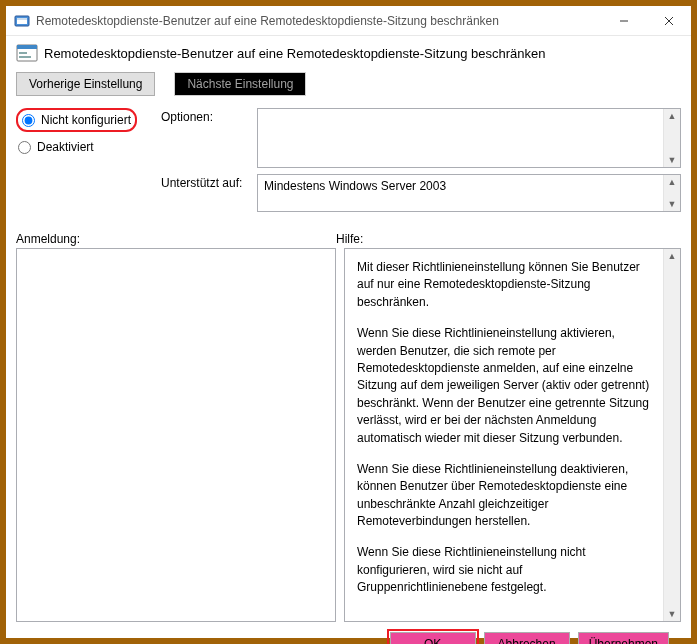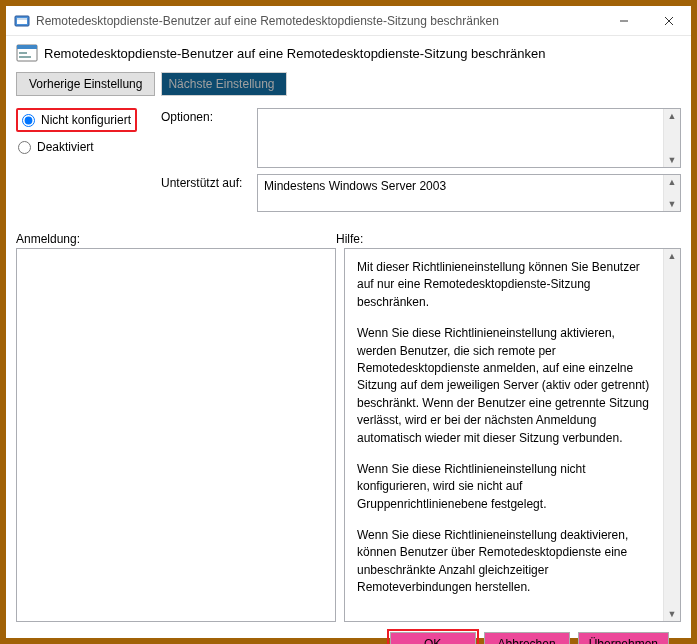--- a/index.html
+++ b/index.html
@@ -37,31 +37,31 @@
   }
 
   .content {
     flex: 1; padding: 6px 10px 0 10px;
     display:flex; flex-direction:column;
   }
   .heading-row { display:flex; align-items:center; gap:6px; margin-bottom:8px; }
   .heading-icon { width:22px; height:22px; }
   .heading-text { font-size:13px; }
 
-  .nav-row { display:flex; gap:6px; margin-bottom:12px; }
+  .nav-row { display:flex; gap:19px; margin-bottom:12px; }
   .nav-btn {
     padding: 4px 12px; font-size:12px;
     border:1px solid #adadad; background:#e1e1e1;
     cursor:default;
   }
-  .nav-btn.disabled { color:#a0a0a0; border-color:#d0d0d0; background:#0c4a6e;padding-left:6px; }
+  .nav-btn.disabled { color:#a0a0a0; border-color:#d0d0d0; background:#000000; }
 
   .config-row { display:flex; align-items:flex-start; gap:10px; }
   .radio-col { width:135px; }
-  .radio-wrap { border:2px solid #ed1c24; border-radius:2px; padding:3px 4px; margin-bottom:4px; display:inline-block; }
+  .radio-wrap { border:2px solid #ed1c24; border-radius:11px; padding:3px 4px; margin-bottom:4px; display:inline-block; }
   .radio-item { display:flex; align-items:center; gap:6px; padding:4px 2px; font-size:12px; }
   .radio-item input { margin:0; }
   .fields-col { flex:1; }
   .field-row { display:flex; align-items:flex-start; margin-bottom:6px; }
   .field-label { width:96px; font-size:12px; padding-top:2px; }
   .textarea-box {
     flex:1; border:1px solid #abadb3; background:#fff;
     position:relative; font-size:12px;
     display:flex;
   }
@@ -184,22 +184,22 @@
     </div>
 
     <div class="panes-row">
       <div class="pane options">
         <div class="pane-inner"></div>
       </div>
       <div class="pane help">
         <div class="pane-inner help-inner">
           <p>Mit dieser Richtlinieneinstellung können Sie Benutzer auf nur eine Remotedesktopdienste-Sitzung beschränken.</p>
           <p>Wenn Sie diese Richtlinieneinstellung aktivieren, werden Benutzer, die sich remote per Remotedesktopdienste anmelden, auf eine einzelne Sitzung auf dem jeweiligen Server (aktiv oder getrennt) beschränkt. Wenn der Benutzer eine getrennte Sitzung verlässt, wird er bei der nächsten Anmeldung automatisch wieder mit dieser Sitzung verbunden.</p>
+          <p>Wenn Sie diese Richtlinieneinstellung deaktivieren, können Benutzer über Remotedesktopdienste eine unbeschränkte Anzahl gleichzeitiger Remoteverbindungen herstellen.</p>
           <p>Wenn Sie diese Richtlinieneinstellung nicht konfigurieren, wird sie nicht auf Gruppenrichtlinienebene festgelegt.</p>
-          <p>Wenn Sie diese Richtlinieneinstellung deaktivieren, können Benutzer über Remotedesktopdienste eine unbeschränkte Anzahl gleichzeitiger Remoteverbindungen herstellen.</p>
         </div>
         <div class="scroll-stub">
           <span class="scroll-arrow">▲</span>
           <span class="scroll-arrow">▼</span>
         </div>
       </div>
     </div>
 
     <div class="footer">
       <button class="dlg-btn ok-highlight">OK</button>

